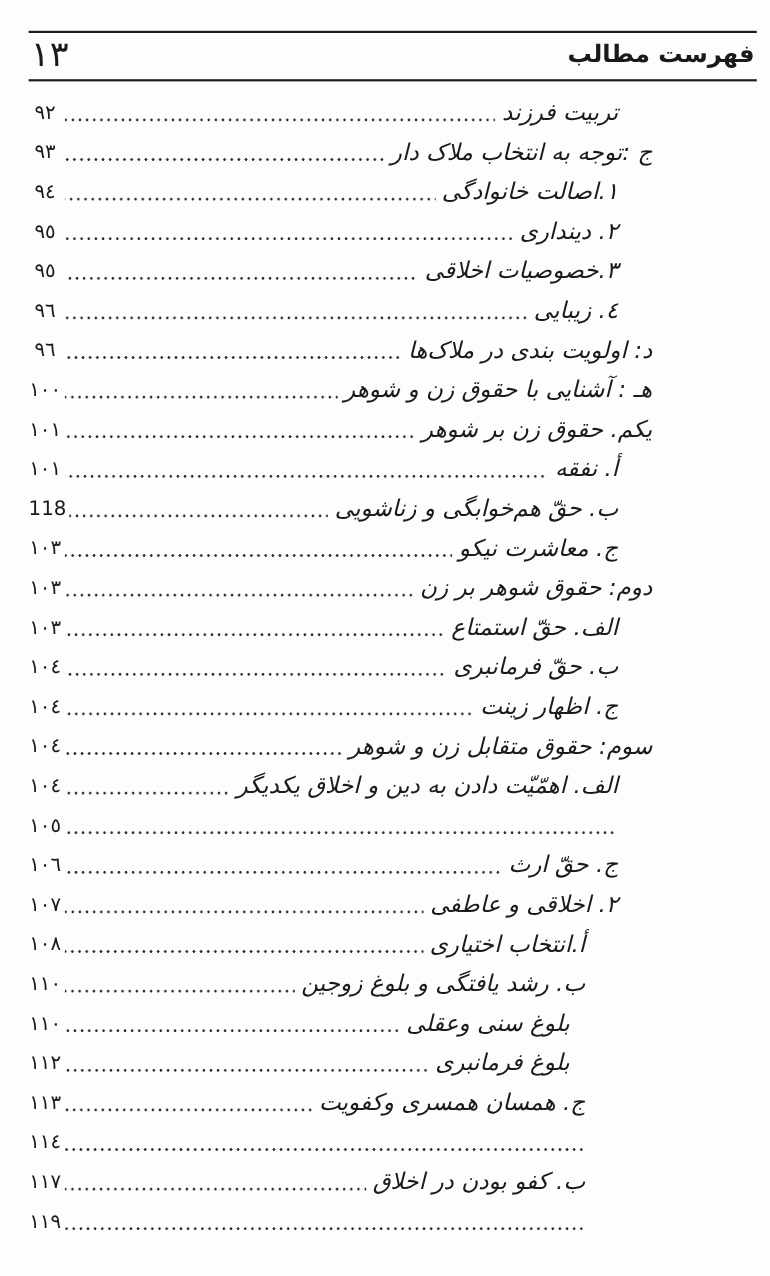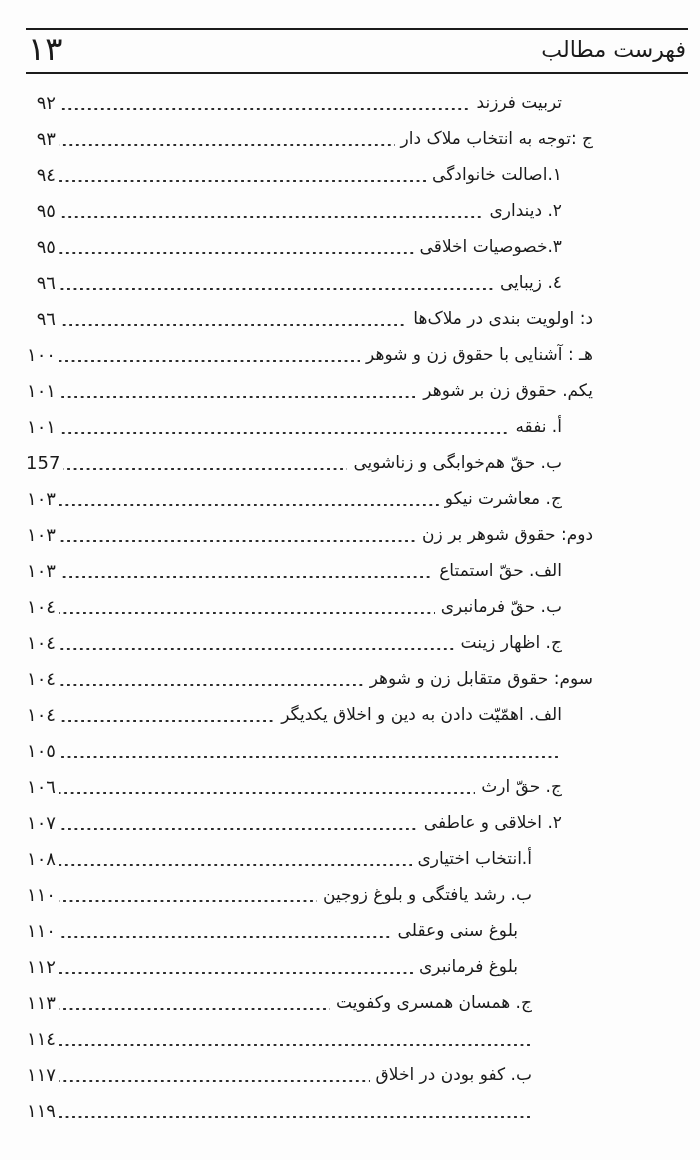--- a/index.html
+++ b/index.html
@@ -28,59 +28,60 @@
     display:flex;
     direction:rtl;
     justify-content:space-between;
     align-items:center;
     border-top:2px solid #1c1c1c;
     border-bottom:2px solid #1c1c1c;
     padding:3px 2px 7px 2px;
     height:32px;
   }
   .header-title{
-    font-weight:normal;
+    font-weight:bold;
     font-size:22px;
     letter-spacing:.5px;
   }
   .header-pagenum{
     font-size:32px;
     line-height:1;
   }
   
   .toc{
     margin-top:10px;
   }
   .row{
     display:flex;
     direction:rtl;
     align-items:center;
     height:36px;
     box-sizing:border-box;
   }
   .row .title{
     white-space:nowrap;
-    font-size:17px;
+    font-size:21px;
     margin-left:4px;
+    font-style:italic;
   }
   .row .leader{
     flex:1 1 auto;
     align-self:flex-end;
     height:4px;
     margin:0 2px 9px 3px;
     background-image:radial-gradient(circle, #2b2b2b 1.05px, rgba(0,0,0,0) 1.45px);
     background-size:6.5px 4px;
     background-repeat:repeat-x;
     background-position:center bottom;
   }
   .row .pagenum{
     white-space:nowrap;
     font-size:18px;
     min-width:30px;
-    text-align:right;
+    text-align:center;
     direction:ltr;
   }
   
   .level-0{padding-right:95px;}
   .level-1{padding-right:126px;}
   .level-2{padding-right:156px;}
   .level-3{padding-right:170px;}
 </style>
 </head>
 <body>
@@ -139,21 +140,21 @@
       <span class="pagenum">١٠١</span>
     </div>
       <div class="row level-1">
       <span class="title">أ. نفقه</span>
       <span class="leader"></span>
       <span class="pagenum">١٠١</span>
     </div>
       <div class="row level-1">
       <span class="title">ب. حقّ هم‌خوابگی و زناشویی</span>
       <span class="leader"></span>
-      <span class="pagenum">157</span>
+      <span class="pagenum">118</span>
     </div>
       <div class="row level-1">
       <span class="title">ج. معاشرت نیکو</span>
       <span class="leader"></span>
       <span class="pagenum">١٠٣</span>
     </div>
       <div class="row level-0">
       <span class="title">دوم: حقوق شوهر بر زن</span>
       <span class="leader"></span>
       <span class="pagenum">١٠٣</span>

